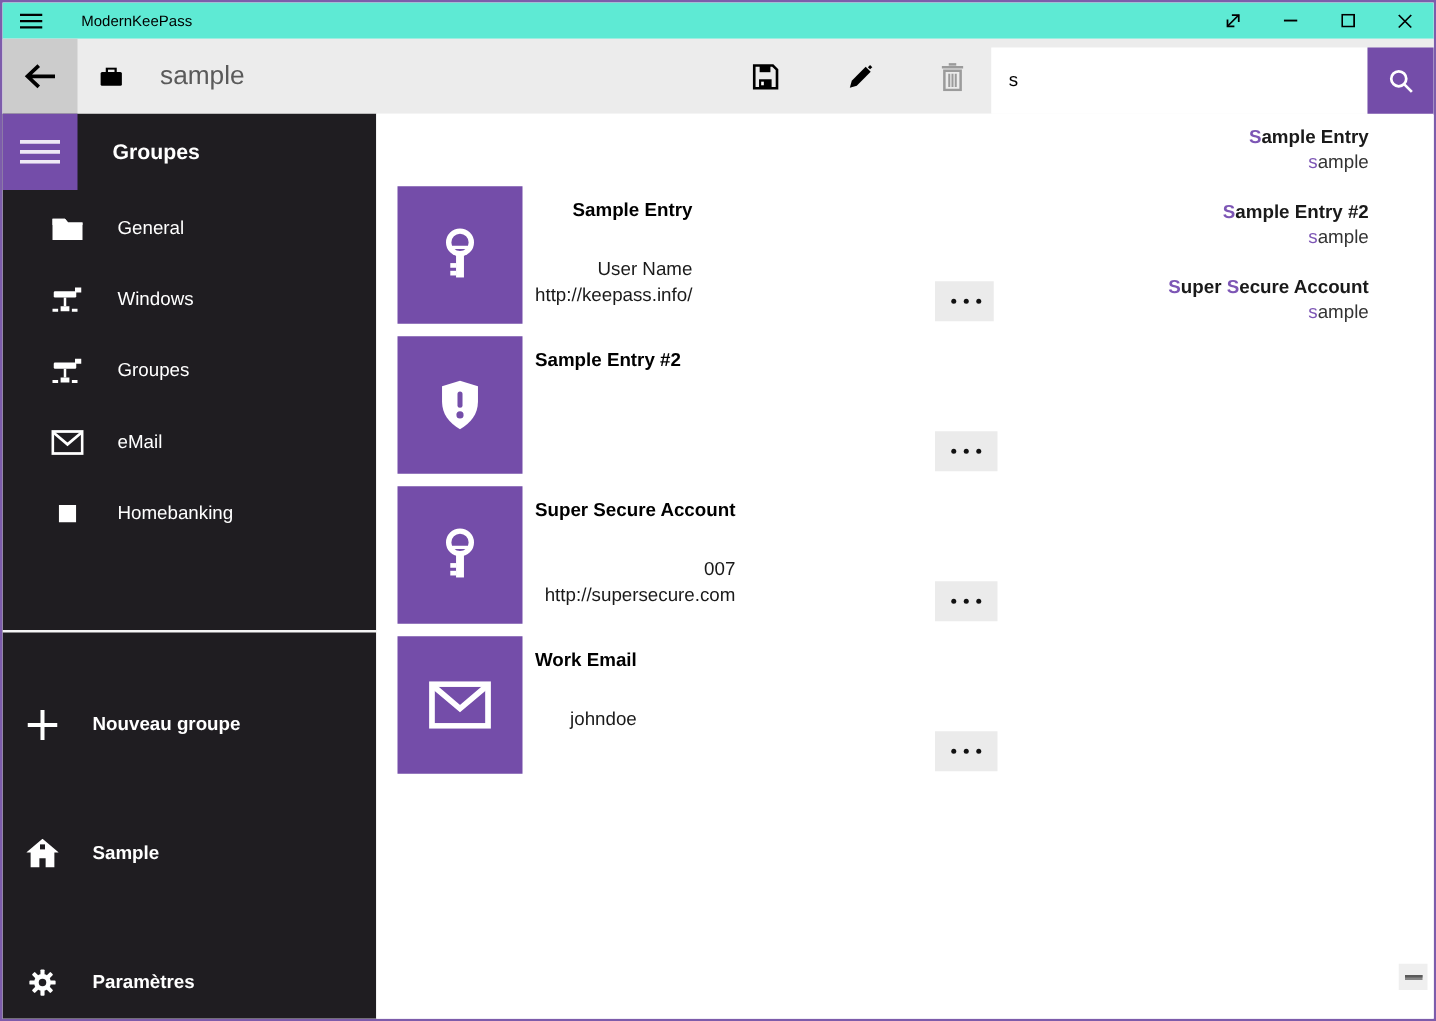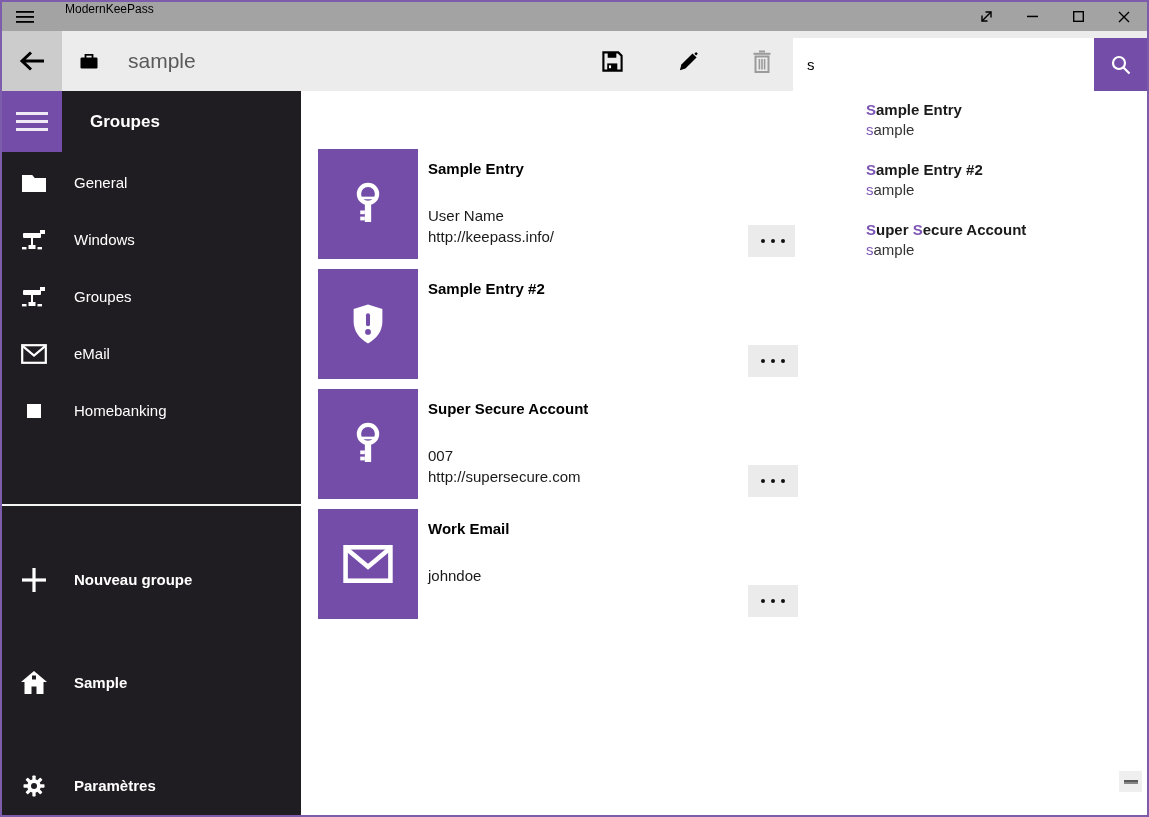--- a/index.html
+++ b/index.html
@@ -13,48 +13,48 @@
     --trash-gray:#9b9b9b;
   }
   *{box-sizing:border-box;margin:0;padding:0;}
   html,body{background:#d7d7d7;}
   body{font-family:"Liberation Sans","DejaVu Sans",sans-serif;}
   .window{
     position:relative;width:1149px;height:817px;background:#fff;
     border:2px solid var(--accent-border);overflow:hidden;
   }
   
-  .titlebar{height:29px;background:#a3a3a3;display:flex;position:relative;}
+  .titlebar{height:29px;background:#5eead4;display:flex;align-items:center;position:relative;}
   .tb-hamburger{width:46px;height:29px;display:flex;align-items:center;justify-content:center;cursor:pointer;}
   .tb-title{font-size:12px;color:#000;margin-left:17px;}
   .tb-controls{position:absolute;right:0;top:0;height:29px;display:flex;}
   .tb-btn{width:46px;height:29px;display:flex;align-items:center;justify-content:center;cursor:pointer;}
   
   .header{height:60px;background:var(--header-bg);position:relative;}
   .back-btn{position:absolute;left:0;top:0;width:60px;height:60px;background:var(--back-btn-bg);
     display:flex;align-items:center;justify-content:center;cursor:pointer;}
   .db-icon{position:absolute;left:78px;top:0;height:60px;display:flex;align-items:center;}
   .db-title{position:absolute;left:126px;top:0;height:60px;display:flex;align-items:center;
     font-size:21px;color:#5a5a5a;}
   .cmd-btn{position:absolute;top:0;width:50px;height:60px;display:flex;align-items:center;justify-content:center;cursor:pointer;}
   .cmd-save{left:585px;}
   .cmd-edit{left:661px;}
   .cmd-delete{left:735px;}
   .search-box{position:absolute;left:791px;top:7px;width:301px;height:53px;background:#fff;border:none;
     outline:none;font-size:15px;padding:0 14px;font-family:inherit;color:#000;}
   .search-btn{position:absolute;left:1092px;top:7px;width:53px;height:54px;background:var(--accent);
     display:flex;align-items:center;justify-content:center;cursor:pointer;}
   
-  .app-body{display:flex;height:724px;}
+  .app-body{display:flex;height:724px;text-align:right;}
   .sidebar{width:299px;background:var(--sidebar-bg);display:flex;flex-direction:column;position:relative;flex-shrink:0;}
   .pane-hamburger{width:60px;height:61px;background:var(--accent);display:flex;align-items:center;justify-content:center;cursor:pointer;}
   .pane-heading{position:absolute;left:88px;top:0;height:61px;display:flex;align-items:center;
     color:#fff;font-size:17px;font-weight:700;}
   .nav-list{margin-top:2px;}
-  .nav-item{height:57px;display:flex;align-items:center;cursor:pointer;}
+  .nav-item{height:57px;display:flex;align-items:center;cursor:pointer;padding-left:20px;}
   .nav-icon{width:26px;margin-left:19px;display:flex;justify-content:center;}
   .nav-label{margin-left:27px;color:#fff;font-size:15px;}
   .sidebar-bottom{margin-top:auto;}
   .pane-divider{height:2px;background:#f5f5f5;}
   .action-item{height:59px;display:flex;align-items:center;cursor:pointer;margin-top:44px;}
   .action-item .nav-label{font-weight:700;}
   
   .main{flex:1;background:#fff;position:relative;}
   .entry-list{padding-top:58px;}
   .entry-row{position:relative;height:110px;margin-bottom:10px;padding-left:17px;display:flex;cursor:pointer;}

